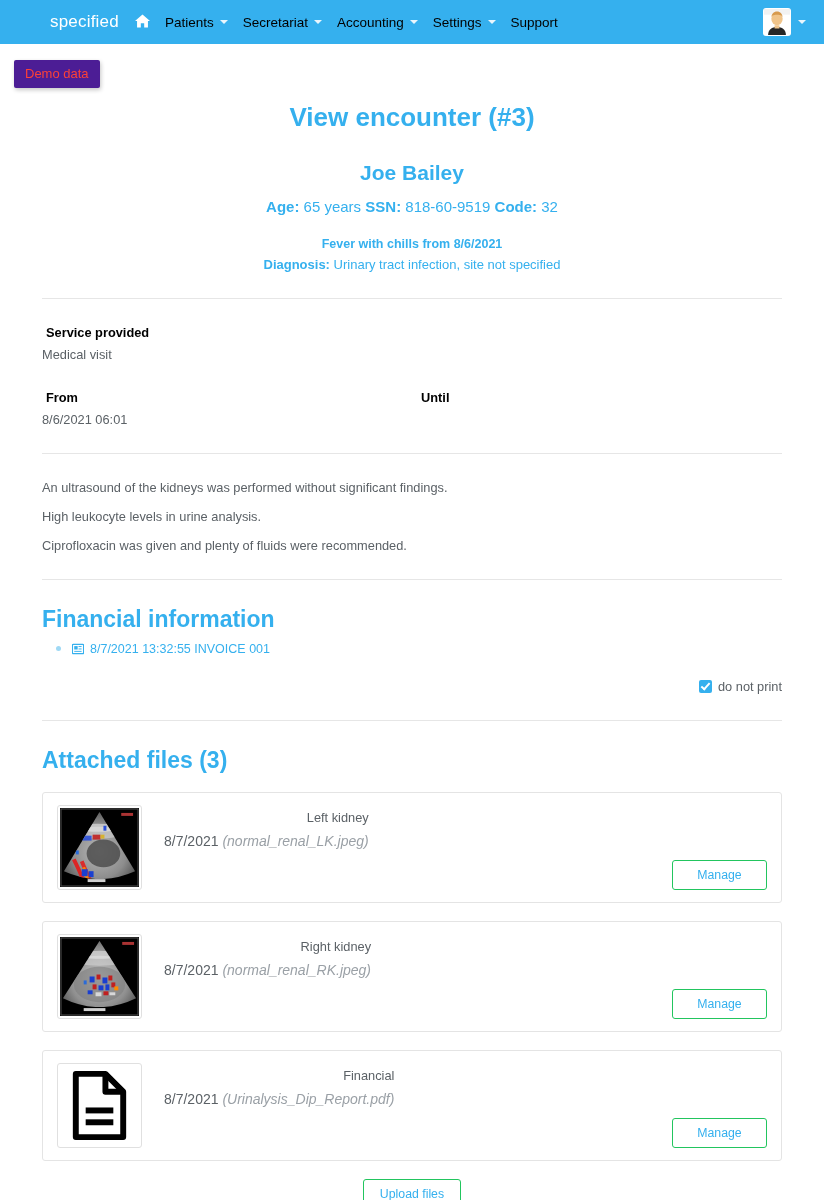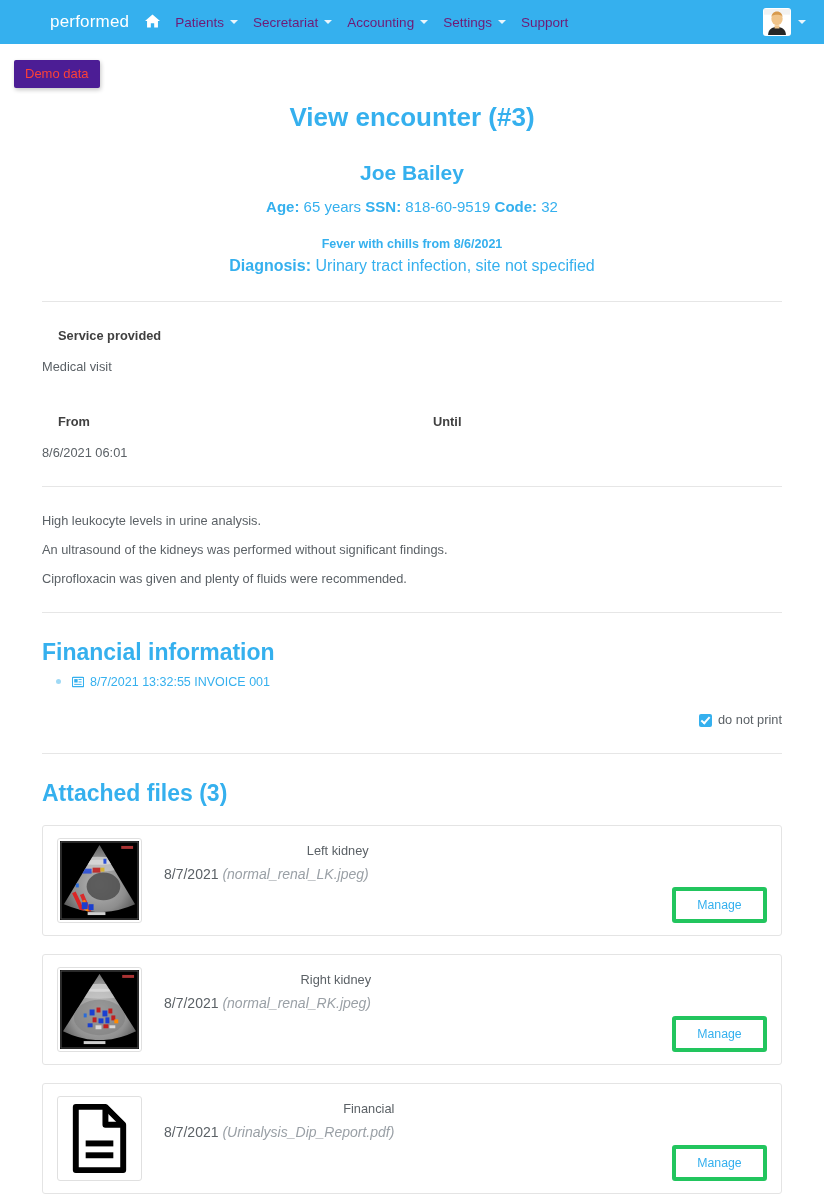--- a/index.html
+++ b/index.html
@@ -24,21 +24,21 @@
   }
   .brand {
     color: #ffffff;
     font-size: 17px;
     letter-spacing: .2px;
     margin-right: 16px;
     text-decoration: none;
   }
   .nav-items { display: flex; align-items: center; gap: 15px; }
   .nav-link {
-    color: #701a75;
+    color: #000000;
     font-size: 13.5px;
     text-decoration: none;
     display: flex;
     align-items: center;
     gap: 5px;
     white-space: nowrap;
   }
   .caret {
     width: 0; height: 0;
     border-left: 4px solid transparent;
@@ -110,37 +110,37 @@
   .patient-meta b { font-weight: bold; }
   .reason {
     color: #35b0ee;
     font-size: 12.5px;
     font-weight: bold;
     text-align: center;
     margin-top: 22px;
   }
   .diagnosis {
     color: #35b0ee;
-    font-size: 16px;
+    font-size: 13px;
     text-align: center;
     margin-top: 6px;
   }
   .diagnosis b { font-weight: bold; }
 
   hr.sep {
     border: 0;
     border-top: 1px solid #e6e6e6;
     margin: 26px 0;
   }
 
   .field-label {
     font-size: 12.8px;
     font-weight: bold;
-    color: #404040;
-    margin: 16px;
+    color: #000000;
+    margin: 4px;
   }
   .field-value {
     font-size: 12.8px;
     color: #5b6166;
     margin: 7px 0 0 0;
   }
   .row2 { display: flex; margin-top: 24px; }
   .col-from { width: 375px; }
   .col-until { flex: 1; }
 
@@ -172,21 +172,21 @@
     display: inline-flex;
     align-items: center;
     gap: 6px;
     vertical-align: middle;
   }
   .invoice-icon { display: inline-block; line-height: 0; }
 
   .print-row {
     display: flex;
     justify-content: flex-end;
-    align-items: flex-end;
+    align-items: center;
     gap: 6px;
     margin-top: 22px;
     font-size: 12.8px;
     color: #5b6166;
   }
   .chk {
     width: 13px; height: 13px;
     border-radius: 2px;
     background: #35b0ee;
     position: relative;
@@ -241,21 +241,21 @@
   .btn-manage {
     position: absolute;
     right: 14px;
     bottom: 12px;
   }
 
   
   .btn {
     display: inline-block;
     background: #ffffff;
-    border: 4px solid #22c55e;
+    border: 1px solid #22c55e;
     color: #35b0ee;
     font-size: 12.3px;
     font-family: "Liberation Sans", sans-serif;
     border-radius: 3px;
     padding: 6px 16px;
     text-align: center;
     cursor: pointer;
     line-height: 1.35;
   }
   .btn-wide { min-width: 95px; }
@@ -264,21 +264,21 @@
     justify-content: center;
     margin-top: 4px;
   }
 </style>
 </head>
 <body>
 
 <div class="wrap">
 
   <nav class="navbar">
-    <a class="brand" href="#">performed</a>
+    <a class="brand" href="#">specified</a>
     <div class="nav-items">
       <a class="nav-link" href="#">
         <span class="home-icon">
           <svg width="15" height="14" viewBox="0 0 16 14">
               <path fill="#ffffff" d="M8 0L0 7h2.2v7h4V9.4h3.6V14h4V7H16z"></path>
             </svg>
         </span>
       </a>
       <a class="nav-link" href="#">
         <span>Patients</span>
@@ -350,22 +350,22 @@
       </div>
       <div class="col-until">
         <p class="field-label">Until</p>
         <p class="field-value"></p>
       </div>
     </div>
 
     <hr class="sep">
 
     <div>
+      <p class="note-line">An ultrasound of the kidneys was performed without significant findings.</p>
       <p class="note-line">High leukocyte levels in urine analysis.</p>
-      <p class="note-line">An ultrasound of the kidneys was performed without significant findings.</p>
       <p class="note-line">Ciprofloxacin was given and plenty of fluids were recommended.</p>
     </div>
 
     <hr class="sep">
 
     <h3 class="section-title">Financial information</h3>
     <ul class="fin-list">
       <li>
         <a class="fin-link" href="#">
           <span class="invoice-icon">

